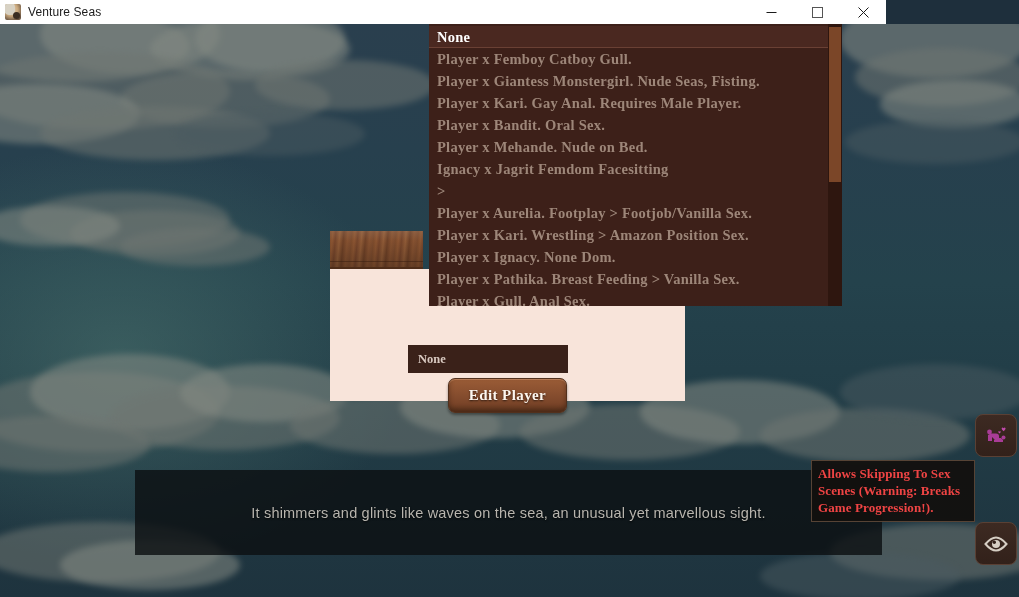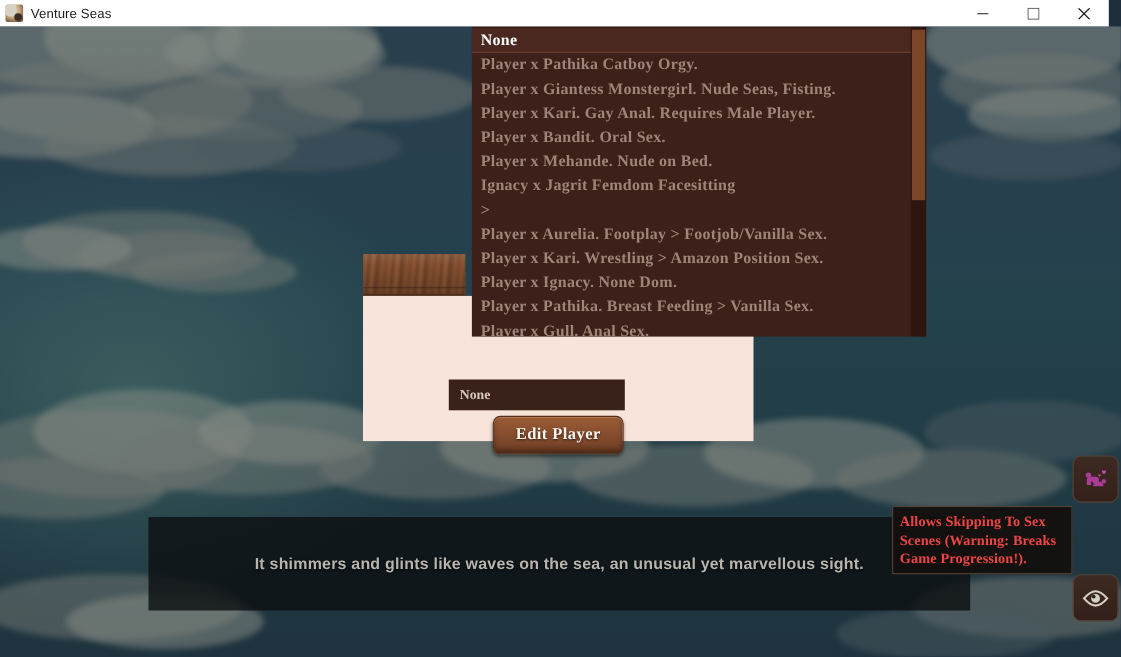--- a/index.html
+++ b/index.html
@@ -17,21 +17,21 @@
   #app-window {
     position: relative;
     width: 1019px;
     height: 597px;
     overflow: hidden;
   }
 
   #titlebar {
     position: absolute;
     top: 0; left: 0;
-    width: 1008px;
+    width: 886px;
     height: 24px;
     background: #ffffff;
     display: flex;
     align-items: center;
     z-index: 200;
   }
 
   #title-icon {
     width: 16px; height: 16px;
     margin-left: 5px; margin-right: 7px;
@@ -252,21 +252,21 @@
     height: 85px;
     background: rgba(12,16,18,0.82);
     display: flex;
     align-items: center;
     justify-content: center;
     z-index: 30;
   }
   #dialogue-text {
     color: #b8b5ae;
     font-size: 14.5px;
-    font-weight: bold;
+    font-weight: normal;
     font-family: "Liberation Sans", sans-serif;
     text-align: center;
     letter-spacing: 0.2px;
     text-shadow: 0 1px 2px rgba(0,0,0,0.8);
   }
 
   
   .side-button {
     position: absolute;
     right: 2px;
@@ -360,21 +360,21 @@
       <div id="edit-player-button">
         <span id="edit-player-label">Edit Player</span>
       </div>
 
     </div>
   </div>
 
   <div id="dropdown-list">
     <div id="dropdown-items">
         <div class="dd-item selected">None</div>
-        <div class="dd-item">Player x Pathika Catboy Orgy.</div>
+        <div class="dd-item">Player x Femboy Catboy Gull.</div>
         <div class="dd-item">Player x Giantess Monstergirl. Nude Seas, Fisting.</div>
         <div class="dd-item">Player x Kari. Gay Anal. Requires Male Player.</div>
         <div class="dd-item">Player x Bandit. Oral Sex.</div>
         <div class="dd-item">Player x Mehande. Nude on Bed.</div>
         <div class="dd-item">Ignacy x Jagrit Femdom Facesitting</div>
         <div class="dd-item">&gt;</div>
         <div class="dd-item">Player x Aurelia. Footplay &gt; Footjob/Vanilla Sex.</div>
         <div class="dd-item">Player x Kari. Wrestling &gt; Amazon Position Sex.</div>
         <div class="dd-item">Player x Ignacy. None Dom.</div>
         <div class="dd-item">Player x Pathika. Breast Feeding &gt; Vanilla Sex.</div>

